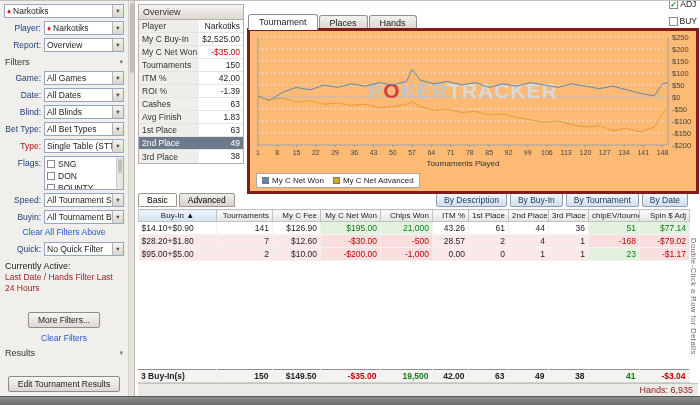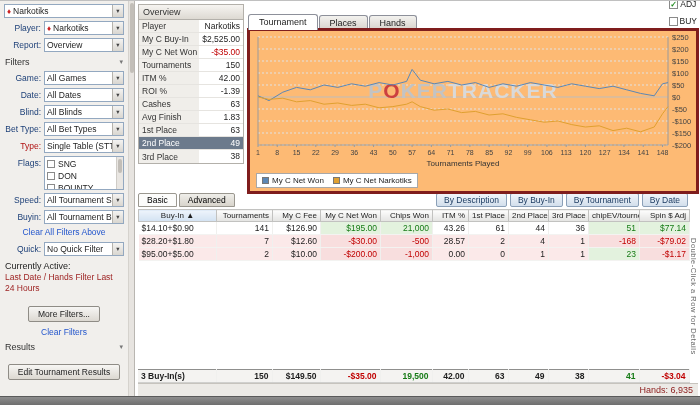--- a/index.html
+++ b/index.html
@@ -29,21 +29,21 @@
   .flag-item { display:flex; align-items:center; gap:3px; height:12px; }
   .flag-text { font-size:8.5px; }
   .flag-scroll { width:7px; background:#e9e6e2; border-left:1px solid #cfccc7; position:relative; }
   .flag-scroll .scroll-thumb { width:4px; left:1px; height:14px; }
   .cbox { width:9px; min-width:9px; height:9px; border:1px solid #8a8a8a; background:#fff; font-size:8px; line-height:7px;
           text-align:center; color:#1d8a1d; font-weight:bold; }
   .cbox.sm { width:8px; min-width:8px; height:8px; }
   .s-link { text-align:center; color:#2255cc; font-size:8.5px; margin:2px 0 5px; cursor:default; }
   .s-note-label { margin:5px 0 1px 1px; color:#222; }
   .s-note-value { color:#9b1c1c; font-size:8.5px; line-height:1.3; margin:0 0 4px 1px; }
-  .s-btn { display:block; margin:12px auto 5px; font-family:inherit; font-size:8.5px; padding:2px 9px; border:1px solid #8f8c86;
+  .s-btn { display:block; margin:18px auto 5px; font-family:inherit; font-size:8.5px; padding:2px 9px; border:1px solid #8f8c86;
            border-radius:2px; background:linear-gradient(#f7f6f4,#dcd8d1); color:#222; }
 
   
   .main { flex:1; min-width:0; display:flex; flex-direction:column; padding:3px 2px 0 3px; background:#fff; }
   .top-row { display:flex; gap:3px; height:186px; min-height:186px; }
 
   .overview-panel { width:106px; min-width:106px; border:1px solid #b3b0aa; background:#fff; align-self:flex-start; }
   .ov-header { background:linear-gradient(#f6f4f1,#ddd9d2); border-bottom:1px solid #b3b0aa; padding:2px 4px; color:#333; }
   .ov-row { display:flex; border-bottom:1px solid #e6e4e0; height:13px; align-items:stretch; }
   .ov-row:last-child { border-bottom:none; }
@@ -404,21 +404,21 @@
                 <polyline points="8.0,64.8 19.0,69.6 32.8,61.2 46.5,56.4 60.3,58.8 74.0,54.0 87.8,56.4 101.6,52.8 115.3,55.2 129.1,51.6 142.8,54.0 156.6,50.4 162.1,38.4 170.3,49.2 184.1,52.8 197.9,50.4 211.6,54.0 225.4,51.6 239.1,56.4 252.9,52.8 266.7,55.2 280.4,51.6 294.2,54.0 307.9,56.4 321.7,52.8 335.4,55.2 349.2,57.6 363.0,55.2 376.7,58.8 390.5,62.4 404.2,64.8 412.5,52.8 418.0,51.6" fill="none" stroke="#5b87b5" stroke-width="1"></polyline>
                 <polyline points="8.0,66.0 19.0,68.4 32.8,67.2 46.5,70.8 60.3,69.6 74.0,73.2 87.8,72.0 101.6,74.4 115.3,73.2 129.1,76.8 142.8,75.6 156.6,73.2 162.1,70.8 170.3,75.6 184.1,79.2 197.9,78.0 211.6,81.6 225.4,80.4 239.1,84.0 252.9,82.8 266.7,86.4 280.4,88.8 294.2,91.2 307.9,90.0 321.7,93.6 335.4,96.0 349.2,94.8 363.0,99.6 376.7,97.2 390.5,100.8 404.2,96.0 412.5,82.8 418.0,75.6" fill="none" stroke="#e0a030" stroke-width="1"></polyline>
               </svg>
             <div class="legend" id="legend">
                 <span class="lg-item">
                   <span class="lg-swatch" style="background: rgb(91, 135, 181);"></span>
                   <span>My C Net Won</span>
                 </span>
                 <span class="lg-item">
                   <span class="lg-swatch" style="background: rgb(224, 160, 48);"></span>
-                  <span>My C Net Narkotiks</span>
+                  <span>My C Net Advanced</span>
                 </span>
               </div>
           </div>
         </div>
       </div>
 
       <div class="report">
         <div class="report-toolbar">
           <div id="view-tabs"><button class="vtab active">Basic</button><button class="vtab">Advanced</button></div>
           <div id="group-btns"><button class="gbtn">By Description</button><button class="gbtn">By Buy-In</button><button class="gbtn">By Tournament</button><button class="gbtn">By Date</button></div>

